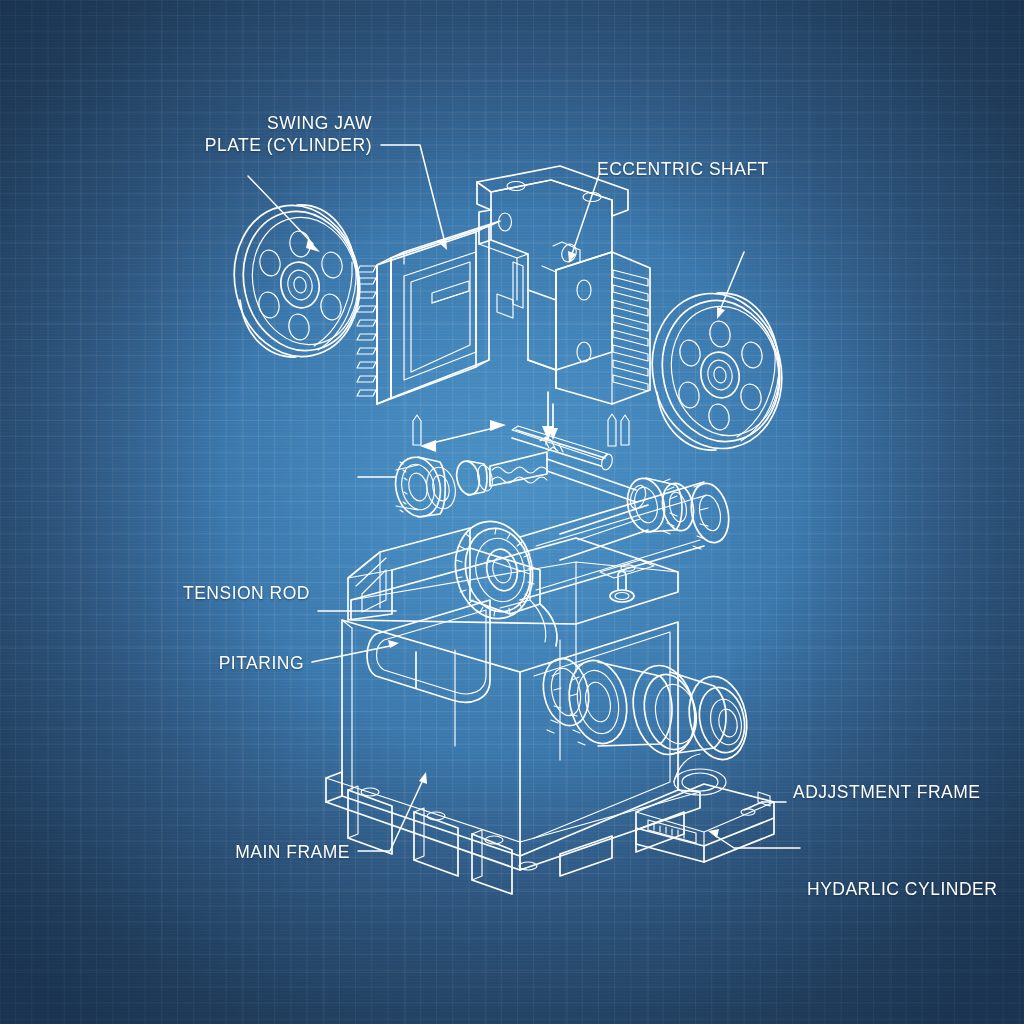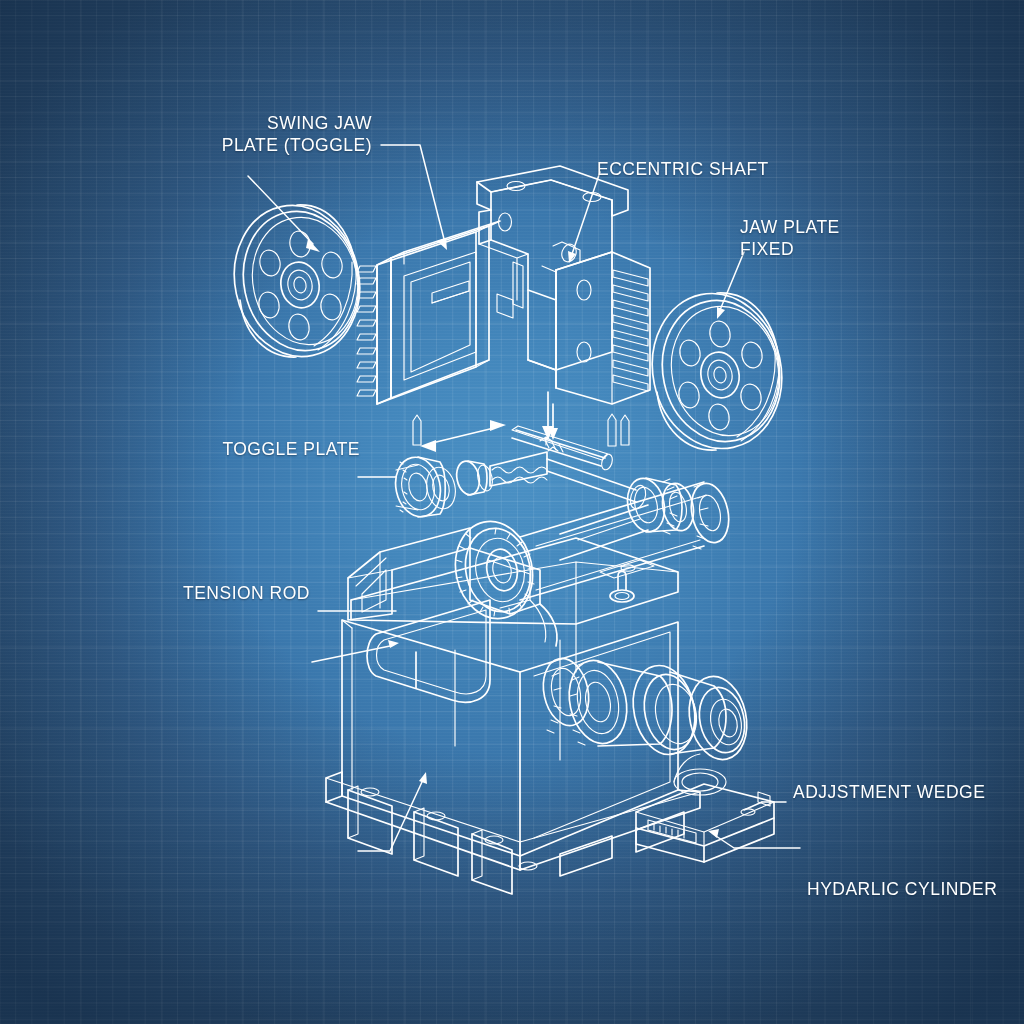--- a/index.html
+++ b/index.html
@@ -405,31 +405,31 @@
       <path class="arrowfill" d="M426 772 l1 12 l-8 -3 z"></path>
 
       <path class="lead" d="M786 802 L 762 802"></path>
       <path class="lead" d="M762 802 L 744 810"></path>
 
       <path class="lead" d="M800 848 L 734 848 L 716 836"></path>
       <path class="arrowfill" d="M708 831 l11 -2 l-2 9 z"></path>
     </g>
   </svg>
 
-  <div class="label r" style="left:132px;top:112px;width:240px;"><span>SWING JAW</span><br><span>PLATE (TOGGLE)</span></div>
+  <div class="label r" style="left:132px;top:112px;width:240px;"><span>SWING JAW</span><br><span>PLATE (CYLINDER)</span></div>
 
   <div class="label" style="left:597px;top:158px;text-align:right;"><span>ECCENTRIC SHAFT</span></div>
 
-  <div class="label" style="left:740px;top:216px;"><span>JAW PLATE</span><br><span>FIXED</span></div>
-
-  <div class="label r" style="left:120px;top:438px;width:240px;"><span>TOGGLE PLATE</span></div>
+
 
 
 
   <div class="label r" style="left:70px;top:582px;width:240px;"><span>TENSION ROD</span></div>
 
-
-
-  <div class="label" style="left:793px;top:781px;"><span>ADJJSTMENT WEDGE</span></div>
+  <div class="label r" style="left:70px;top:652px;width:234px;"><span>PITARING</span></div>
+
+  <div class="label r" style="left:110px;top:841px;width:240px;"><span>MAIN FRAME</span></div>
+
+  <div class="label" style="left:793px;top:781px;"><span>ADJJSTMENT FRAME</span></div>
 
   <div class="label" style="left:807px;top:878px;"><span>HYDARLIC CYLINDER</span></div>
 
 </div>
 
 </body></html>

